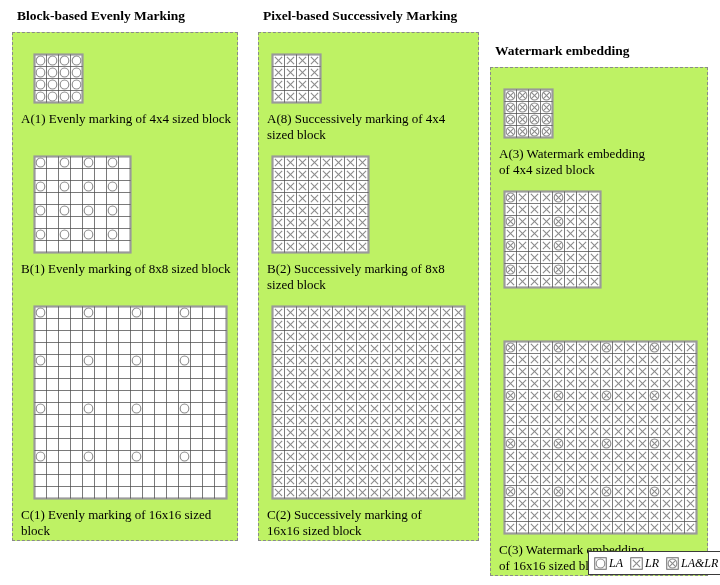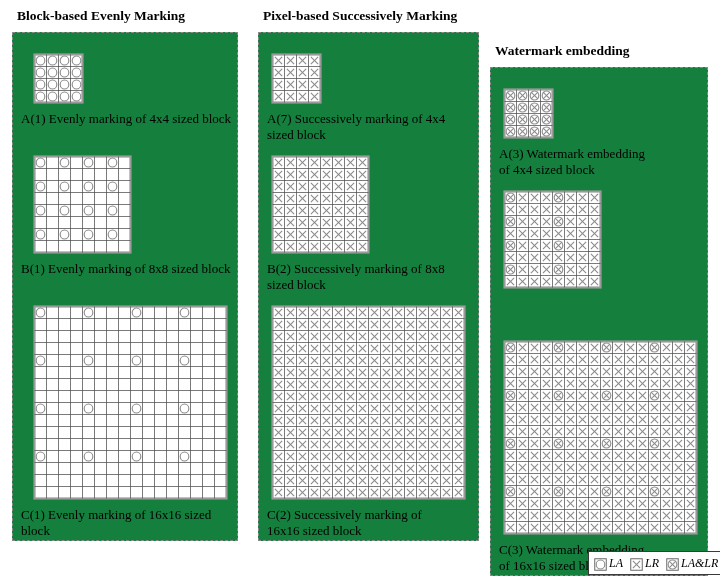--- a/index.html
+++ b/index.html
@@ -22,21 +22,21 @@
     line-height: 20px;
     padding-left: 5px;
     margin-bottom: 6px;
     white-space: nowrap;
   }
   .dashed-box {
     border: 1px dashed #8a8a8a;
     height: 509px;
     padding: 20px 4px 0 8px;
     box-sizing: border-box;
-    background: #15803d;
+    background: #bef264;
   }
   .panel { position: relative; }
   .panel-a { height: 102px; }
   .panel-b { height: 150px; }
   .panel-c { height: 225px; }
   .grid-wrap { display: block; }
   .col-1 .grid-wrap { margin-left: 12px; }
   .col-2 .grid-wrap, .col-3 .grid-wrap { margin-left: 4px; }
   .panel-label {
     font-size: 13px;
@@ -49,21 +49,21 @@
     left: 588px; top: 551px;
     height: 24px;
     border: 1px solid #3a3a3a;
     background: #fff;
     display: flex;
     align-items: center;
     gap: 7px;
     padding: 0 5px;
     box-sizing: border-box;
   }
-  .legend-item { display: flex; align-items: flex-end; gap: 2px; }
+  .legend-item { display: flex; align-items: center; gap: 2px; }
   .legend-label {
     font-style: italic;
     font-size: 12px;
     white-space: nowrap;
   }
   svg { display: block; }
 </style>
 </head>
 <body>
 
@@ -230,21 +230,21 @@
             <line x1="45.6" y1="26.4" x2="38.4" y2="33.6" stroke="#8a8a8a" stroke-width="1.1"></line>
             <line x1="2.4000000000000004" y1="38.4" x2="9.6" y2="45.6" stroke="#8a8a8a" stroke-width="1.1"></line>
             <line x1="9.6" y1="38.4" x2="2.4000000000000004" y2="45.6" stroke="#8a8a8a" stroke-width="1.1"></line>
             <line x1="14.4" y1="38.4" x2="21.6" y2="45.6" stroke="#8a8a8a" stroke-width="1.1"></line>
             <line x1="21.6" y1="38.4" x2="14.4" y2="45.6" stroke="#8a8a8a" stroke-width="1.1"></line>
             <line x1="26.4" y1="38.4" x2="33.6" y2="45.6" stroke="#8a8a8a" stroke-width="1.1"></line>
             <line x1="33.6" y1="38.4" x2="26.4" y2="45.6" stroke="#8a8a8a" stroke-width="1.1"></line>
             <line x1="38.4" y1="38.4" x2="45.6" y2="45.6" stroke="#8a8a8a" stroke-width="1.1"></line>
             <line x1="45.6" y1="38.4" x2="38.4" y2="45.6" stroke="#8a8a8a" stroke-width="1.1"></line>
           </svg>
-          <div class="panel-label">A(7) Successively marking of 4x4
+          <div class="panel-label">A(8) Successively marking of 4x4
 sized block</div>
         </div>
         <div class="panel panel-b">
           <svg width="99" height="99" viewBox="-1.5 -1.5 99 99" class="grid-wrap">
             <rect x="0" y="0" width="96" height="96" fill="#ffffff" stroke="#9a9a9a" stroke-width="2.2"></rect>
             <line x1="0" y1="12" x2="96" y2="12" stroke="#4d4d4d" stroke-width="0.75"></line>
             <line x1="0" y1="24" x2="96" y2="24" stroke="#4d4d4d" stroke-width="0.75"></line>
             <line x1="0" y1="36" x2="96" y2="36" stroke="#4d4d4d" stroke-width="0.75"></line>
             <line x1="0" y1="48" x2="96" y2="48" stroke="#4d4d4d" stroke-width="0.75"></line>
             <line x1="0" y1="60" x2="96" y2="60" stroke="#4d4d4d" stroke-width="0.75"></line>

